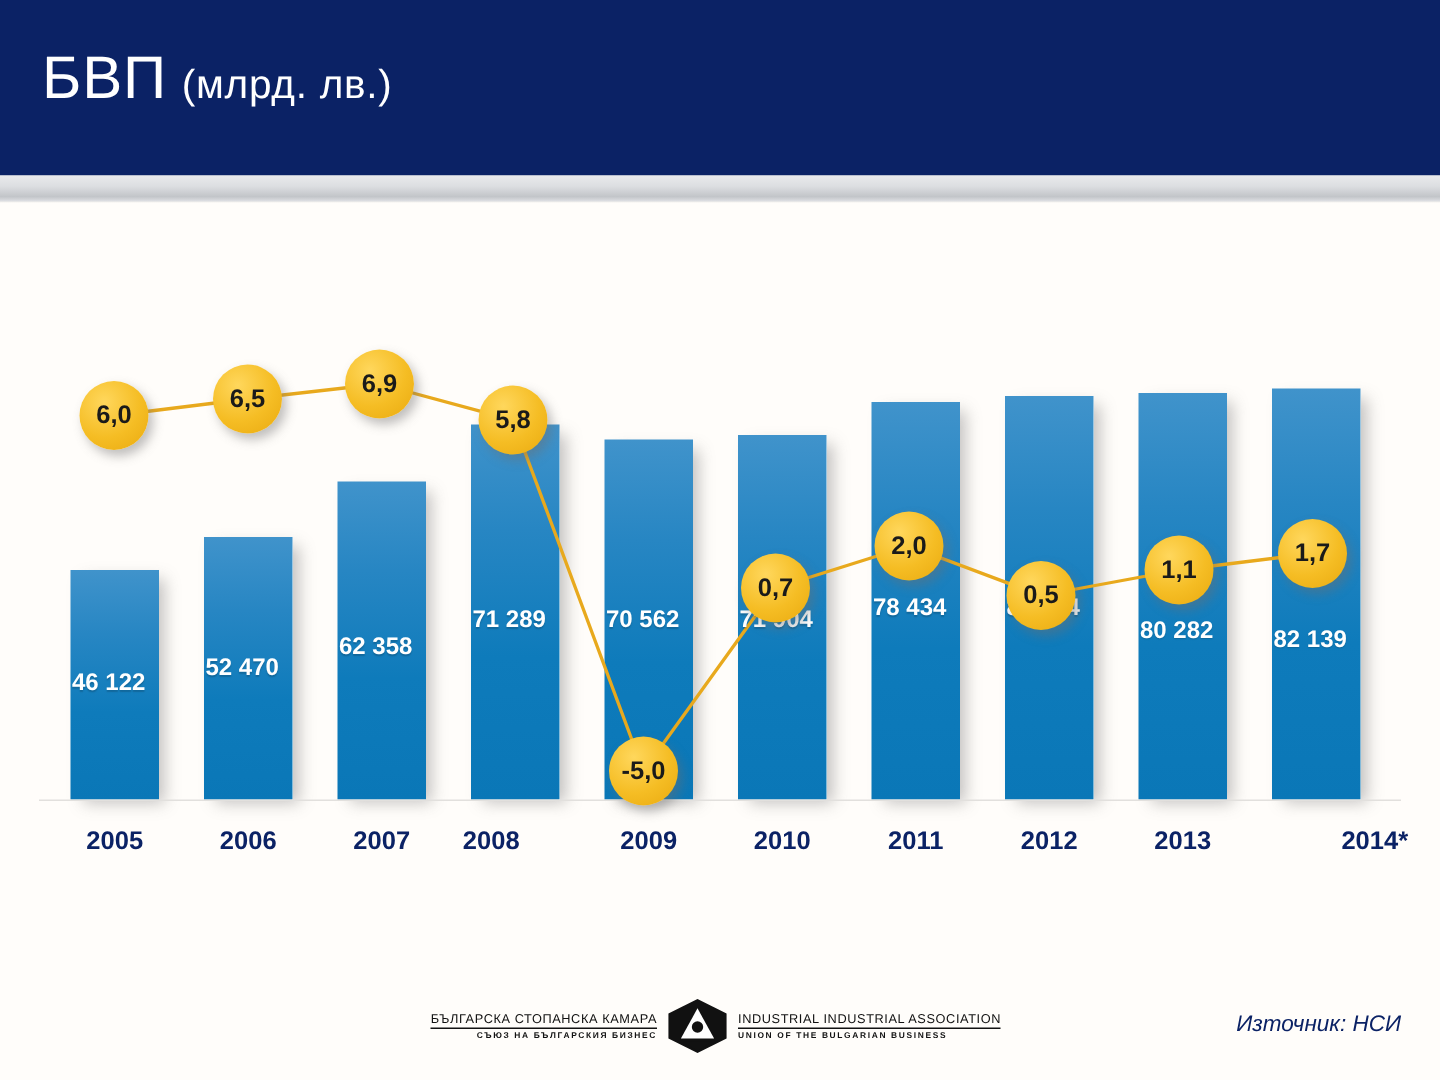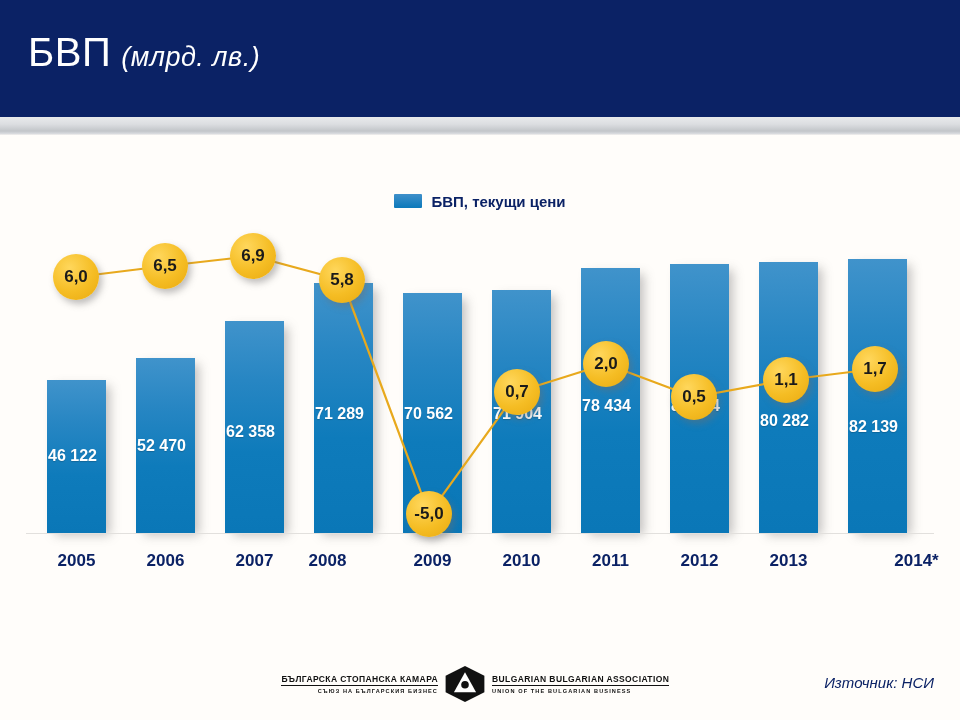--- a/index.html
+++ b/index.html
@@ -13,21 +13,21 @@
   #header-band{
     position:absolute;left:0;top:0;width:960px;height:117px;
     background:#0b2265;
   }
   #page-title{
     position:absolute;left:28px;top:30px;
     color:#ffffff;font-size:40px;font-weight:400;letter-spacing:.5px;
     white-space:nowrap;
   }
   #page-title .subtitle{
-    font-size:27px;font-style:italic;font-weight:400;margin-left:10px;margin-top:31px;
+    font-size:27px;font-weight:400;margin-left:10px;margin-top:31px;
   }
   #header-divider{
     position:absolute;left:0;top:117px;width:960px;height:18px;
     background:linear-gradient(to bottom,#e9eaec 0%,#dcdee1 40%,#c2c5c9 78%,#d8dade 92%,#f4f2ef 100%);
   }
   
   #legend{
     position:absolute;left:0;top:188px;width:960px;height:26px;
     display:flex;justify-content:center;align-items:center;gap:58px;
   }
@@ -81,21 +81,21 @@
   }
   
   #footer-logo{
     position:absolute;left:288px;top:666px;width:368px;height:36px;
     display:flex;align-items:center;gap:6px;
   }
   .logo-text{display:flex;flex-direction:column;justify-content:center;}
   .logo-text.left{align-items:flex-end;width:150px;}
   .logo-text.right{align-items:flex-start;width:164px;}
   .logo-main{
-    font-size:8.5px;font-weight:bold;color:#111;letter-spacing:.4px;white-space:nowrap;
+    font-size:8.5px;font-weight:normal;color:#111;letter-spacing:.4px;white-space:nowrap;
     border-bottom:1px solid #111;padding-bottom:1px;
   }
   .logo-sub{
     font-size:5.6px;font-weight:bold;color:#111;letter-spacing:1.1px;white-space:nowrap;margin-top:2px;
   }
   #logo-mark{width:42px;height:36px;flex:0 0 42px;}
   #source-note{
     position:absolute;right:26px;top:674px;
     color:#0b2265;font-size:15px;font-style:italic;white-space:nowrap;
   }
@@ -103,24 +103,20 @@
 </head>
 <body>
 
 <div id="header-band"></div>
 <div id="page-title">
   <span>БВП</span><span class="subtitle">(млрд. лв.)</span>
 </div>
 <div id="header-divider"></div>
 
 <div id="legend">
-  <div class="legend-item">
-    <span class="legend-swatch-bar"></span>
-    <span class="legend-label">БВП, текущи цени</span>
-  </div>
 </div>
 
 <div id="plot">
   <div id="bars-layer">
       <div class="bar" style="left: 47px; top: 380px; width: 59px; height: 153px;"></div>
       <div class="bar" style="left: 136px; top: 358px; width: 59px; height: 175px;"></div>
       <div class="bar" style="left: 225px; top: 321px; width: 59px; height: 212px;"></div>
       <div class="bar" style="left: 314px; top: 283px; width: 59px; height: 250px;"></div>
       <div class="bar" style="left: 403px; top: 293px; width: 59px; height: 240px;"></div>
       <div class="bar" style="left: 492px; top: 290px; width: 59px; height: 243px;"></div>
@@ -176,17 +172,17 @@
     <span class="logo-main">БЪЛГАРСКА СТОПАНСКА КАМАРА</span>
     <span class="logo-sub">СЪЮЗ НА БЪЛГАРСКИЯ БИЗНЕС</span>
   </div>
   <svg id="logo-mark" viewBox="0 0 60 52">
     <polygon points="30,0 58,14 58,38 30,52 2,38 2,14" fill="#111111"></polygon>
     <path d="M30 9 L46 38 L14 38 Z" fill="#ffffff"></path>
     <circle cx="30" cy="27" r="5.5" fill="#111111"></circle>
     <path d="M16 41 L44 41 L30 50 Z" fill="#111111"></path>
   </svg>
   <div class="logo-text right">
-    <span class="logo-main">BULGARIAN BULGARIAN ASSOCIATION</span>
+    <span class="logo-main">INDUSTRIAL INDUSTRIAL ASSOCIATION</span>
     <span class="logo-sub">UNION OF THE BULGARIAN BUSINESS</span>
   </div>
 </div>
 <div id="source-note">Източник: НСИ</div>
 
 </body></html>

